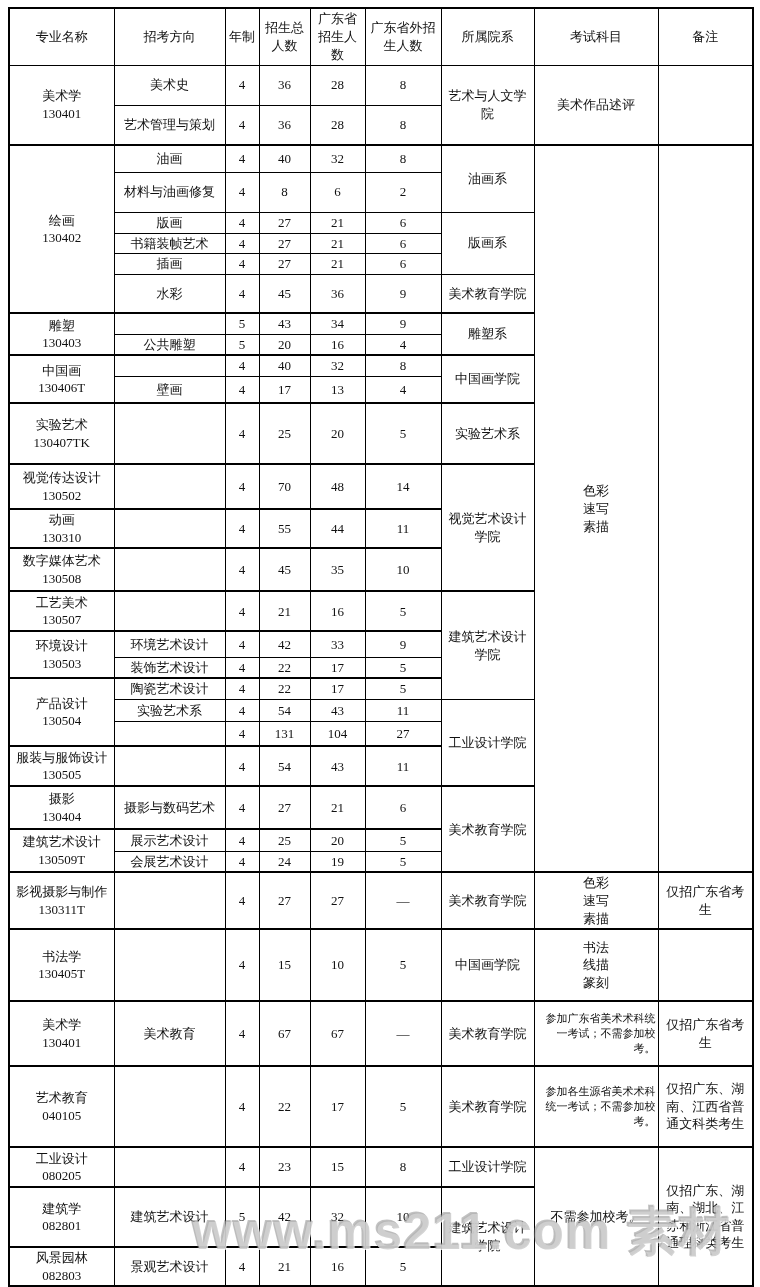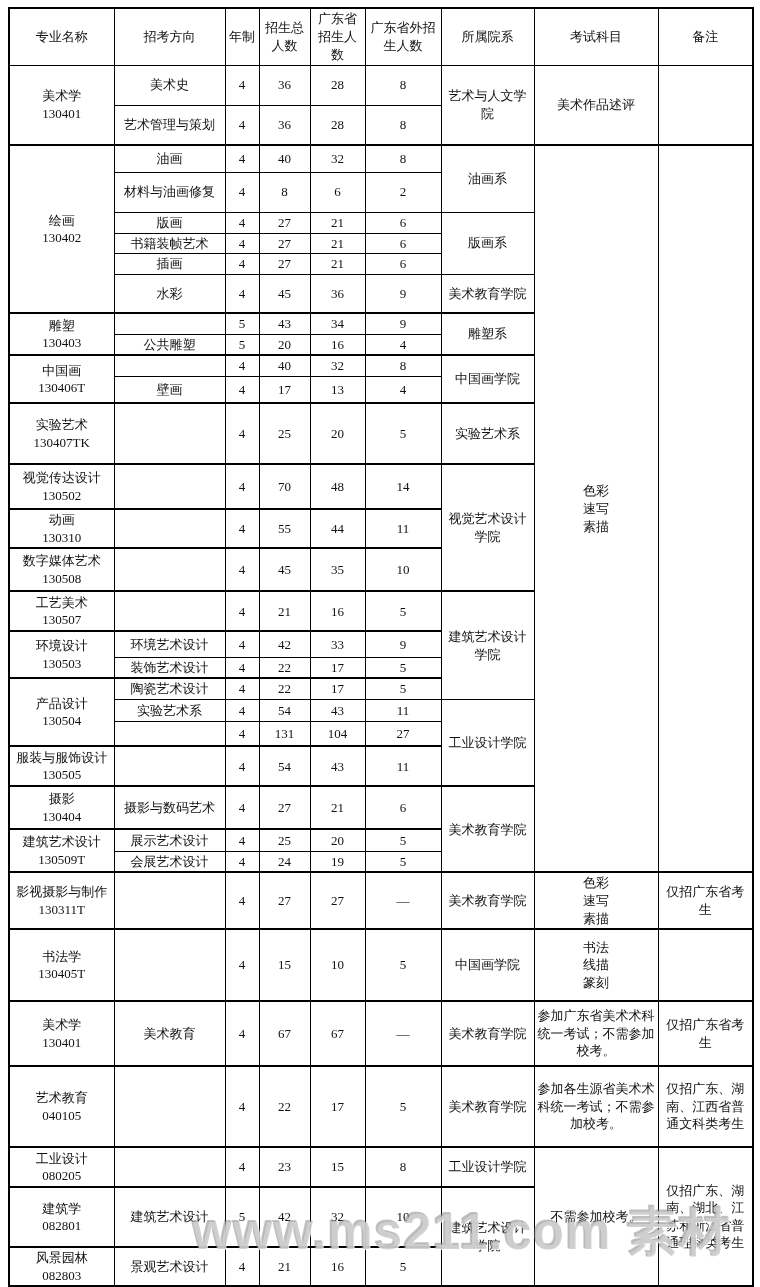--- a/index.html
+++ b/index.html
@@ -6,21 +6,21 @@
   body{width:760px;height:1287px;position:relative;overflow:hidden;
        font-family:"Liberation Serif", serif;color:#111;}
   table{border-collapse:collapse;table-layout:fixed;width:744px;
         margin:7px 0 0 8px;border:2px solid #000;background:#fff;}
   th,td{border:1px solid #000;text-align:center;vertical-align:middle;
         padding:1px 2px;font-size:13px;line-height:1.35;
         white-space:pre-line;word-break:break-all;overflow:hidden;
         font-weight:normal;}
   th{font-size:13px;}
   tr.grp td{border-top:2px solid #000;}
-  td.exam-long{font-size:13px;}
+  td.exam-long{font-size:11px;text-align:right;}
   .watermark{position:absolute;left:192px;top:1198px;width:440px;
         font-family:"Liberation Sans", sans-serif;
         font-size:51px;font-weight:bold;letter-spacing:1px;
         color:rgba(175,175,175,0.55);
         text-shadow:1px 1px 0 rgba(255,255,255,0.8),-1px -1px 0 rgba(120,120,120,0.45);
         white-space:nowrap;pointer-events:none;z-index:5;}
 </style>
 </head>
 <body>
 

